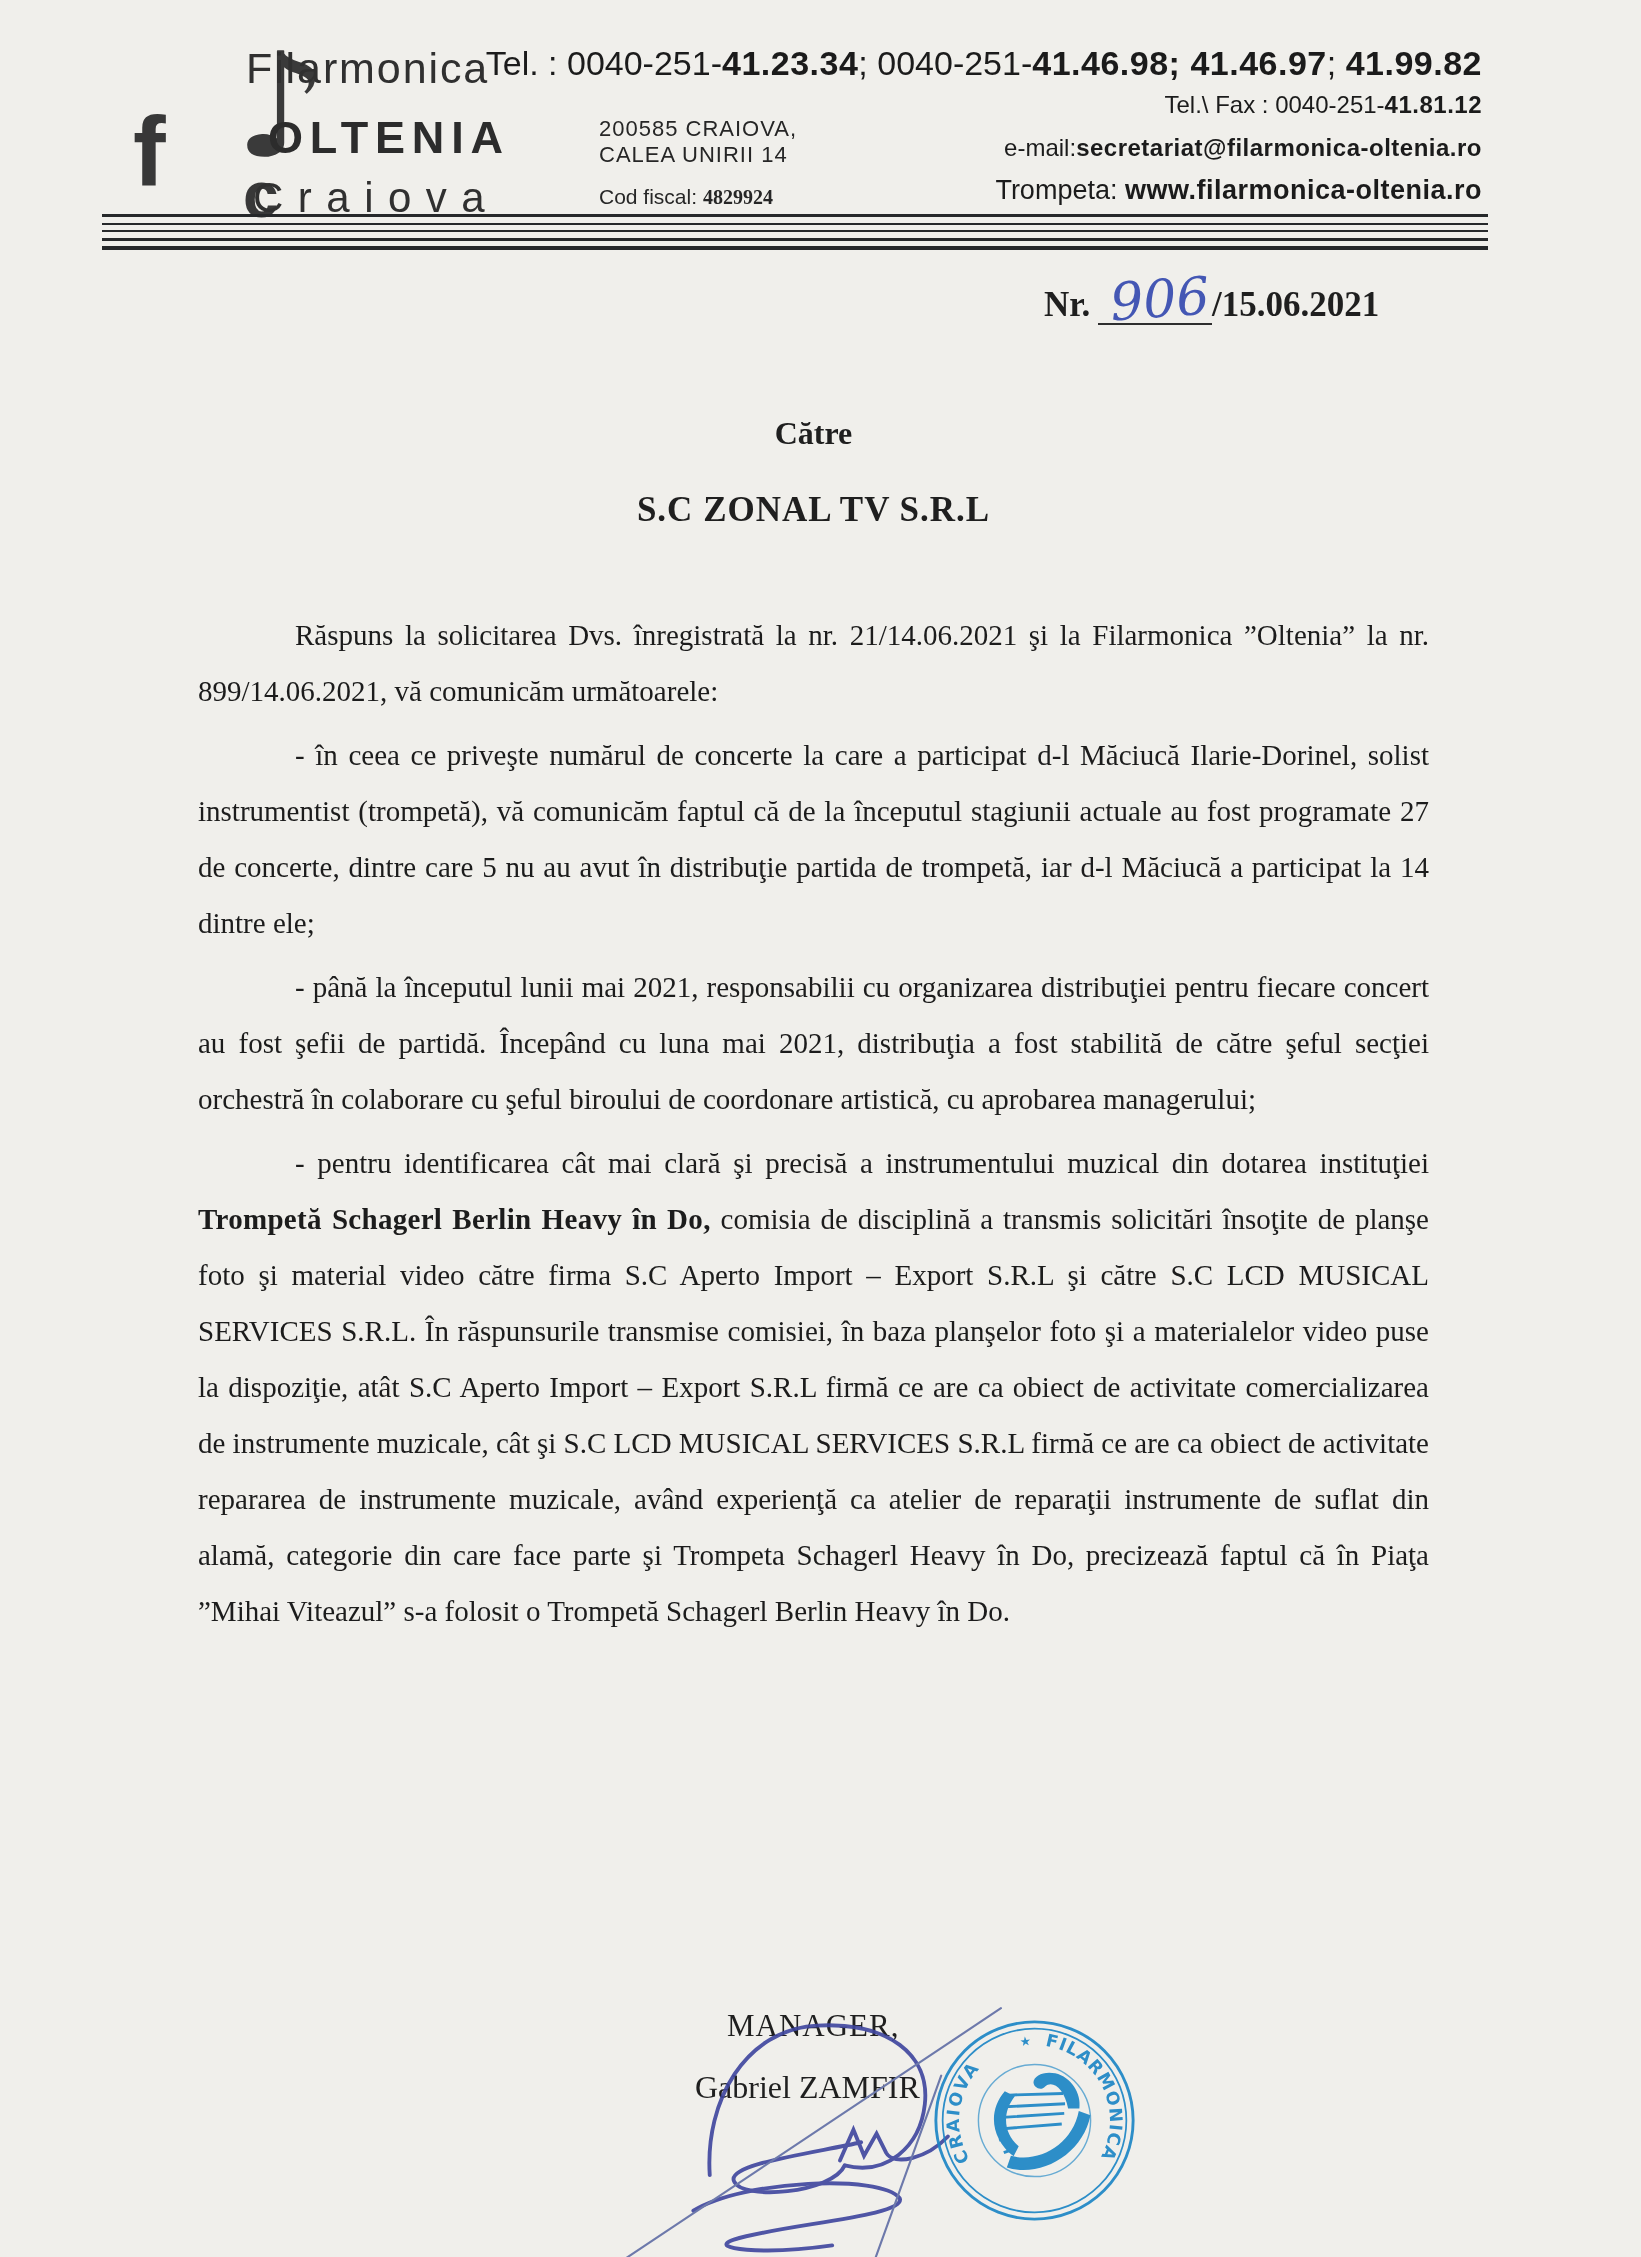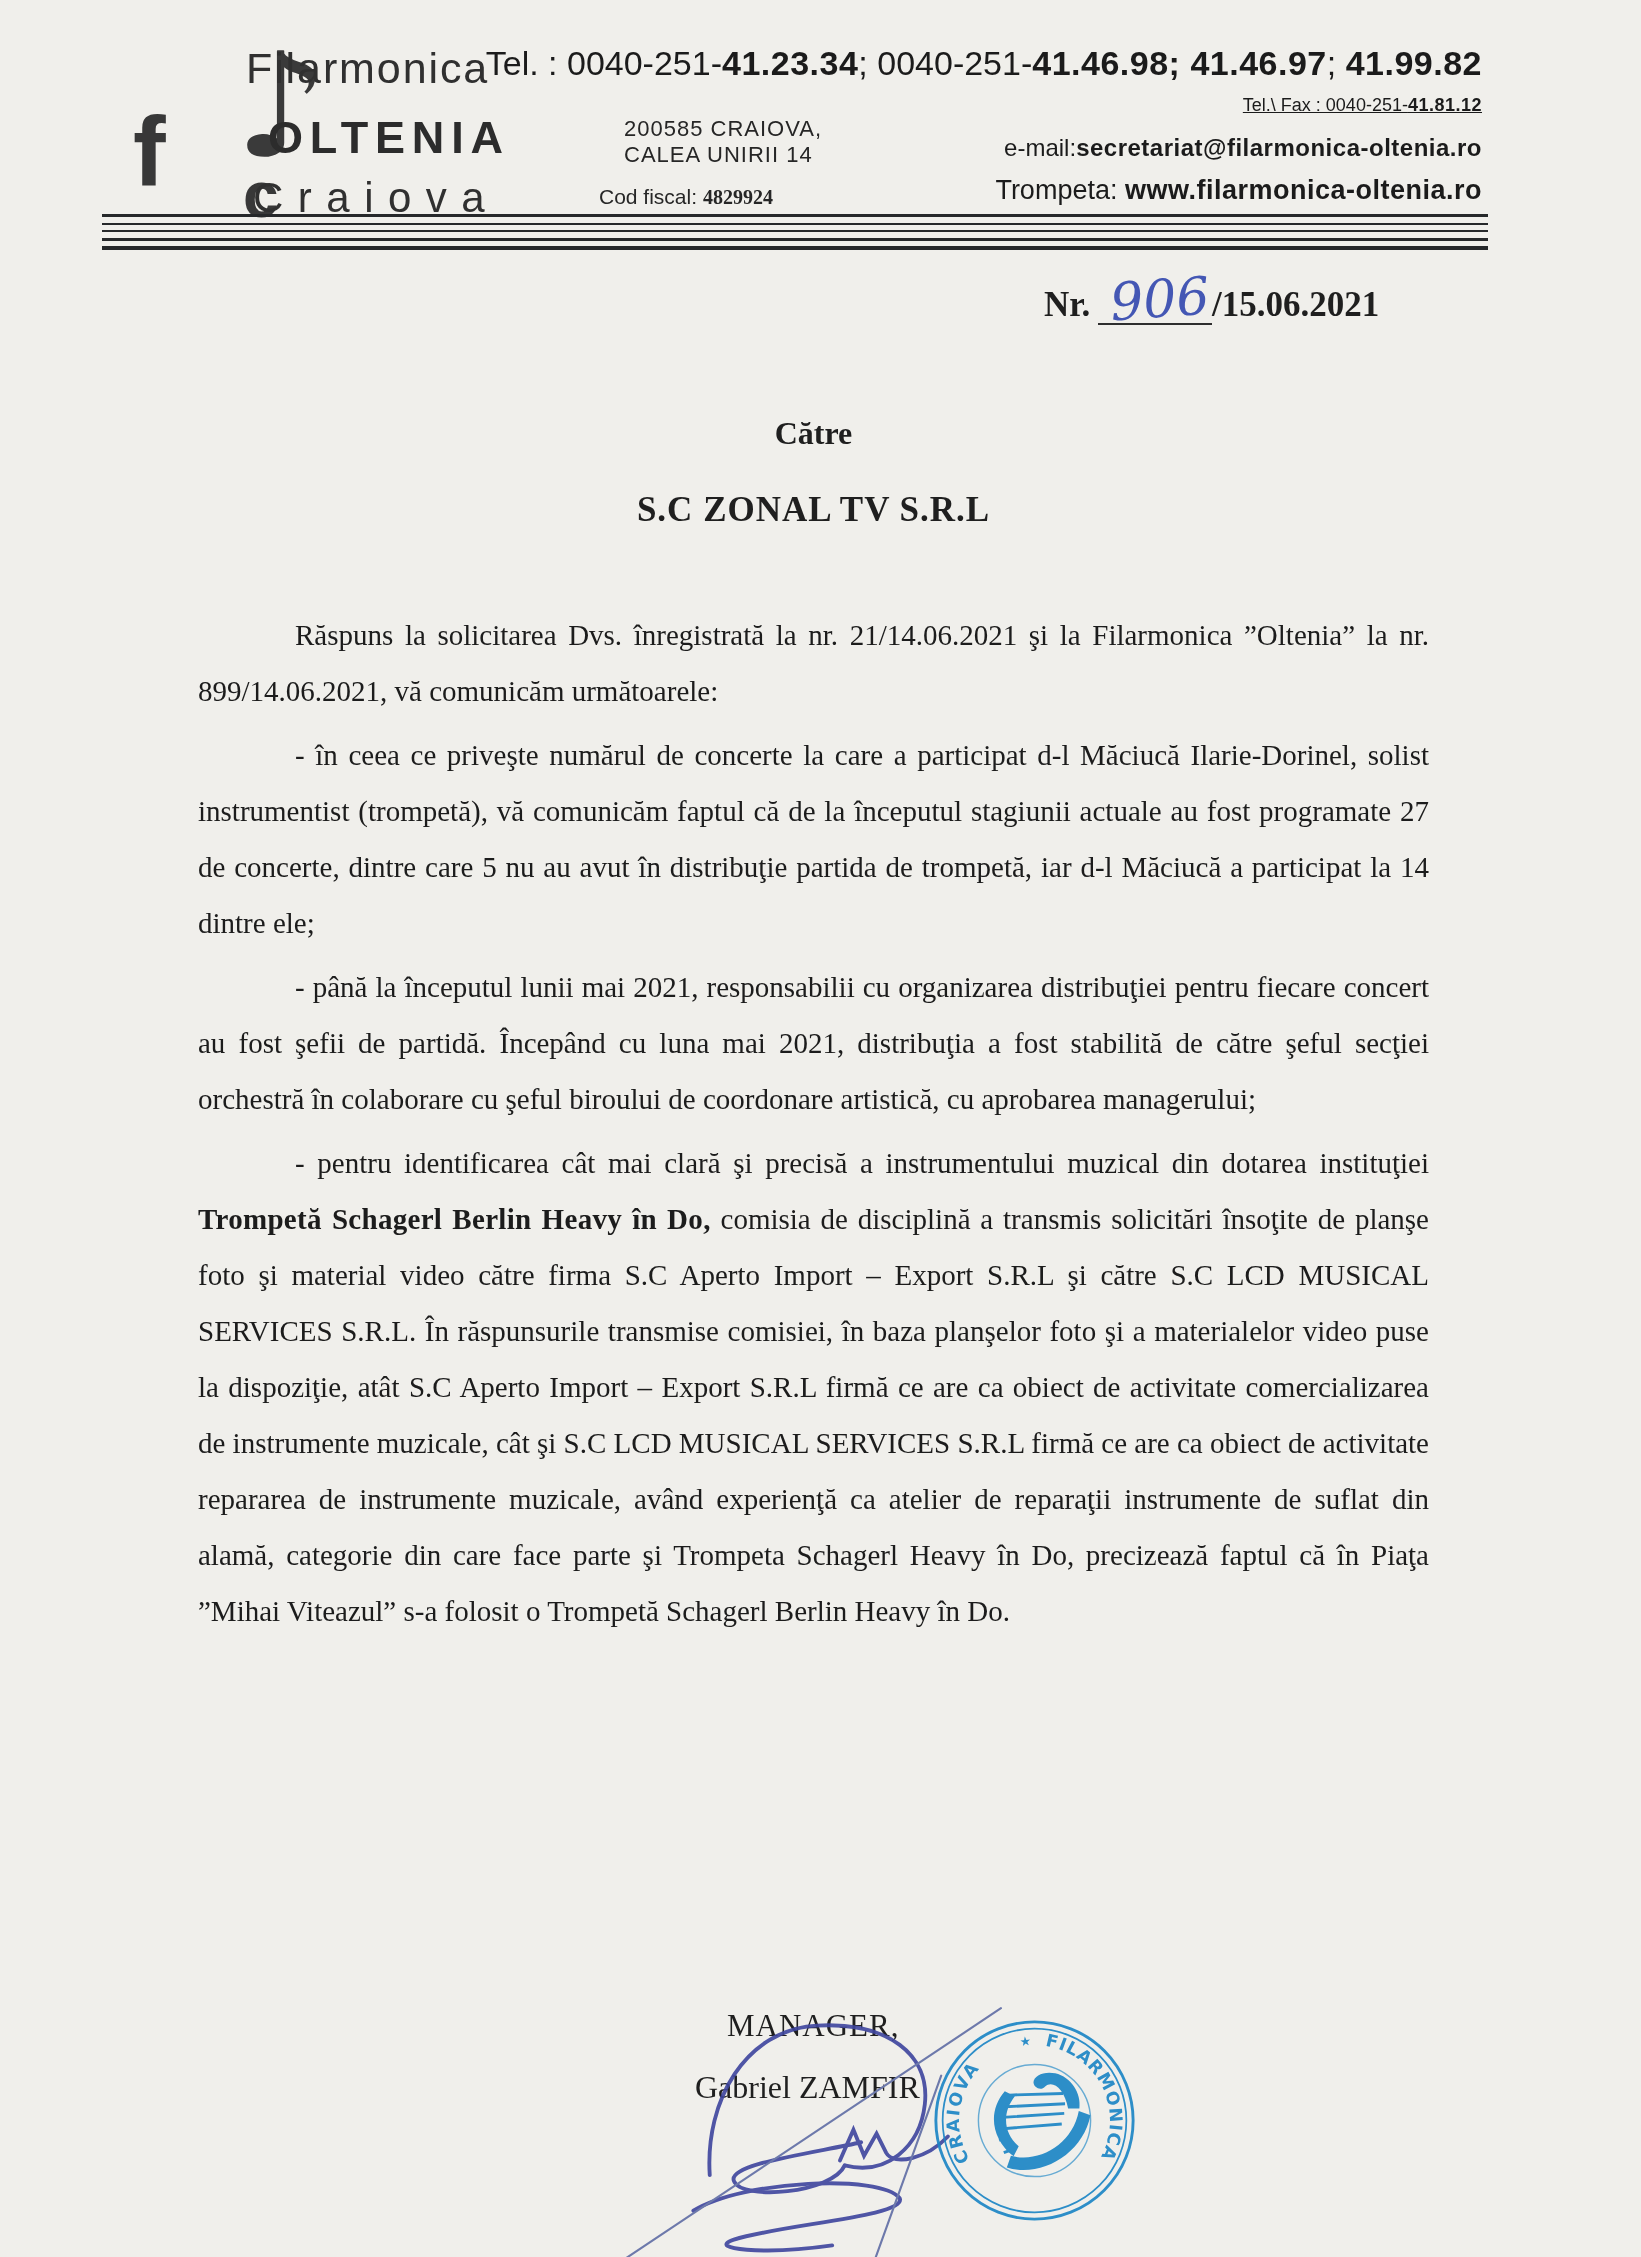--- a/index.html
+++ b/index.html
@@ -9,27 +9,27 @@
   .abs{position:absolute;}
 
   
   .logo-f{left:133px;top:95px;font:bold 98px "Liberation Sans",sans-serif;color:#383838;}
   .logo-note{left:235px;top:33px;font-size:145px;font-family:"DejaVu Sans",sans-serif;color:#3a3a3a;line-height:145px;}
   .logo-c{left:243px;top:158px;font:bold 64px "Liberation Sans",sans-serif;color:#383838;}
   .logo-top{left:246px;top:44px;font-size:43px;font-family:"Liberation Sans",sans-serif;letter-spacing:1.9px;color:#303030;}
   .logo-main{left:268px;top:112px;font:bold 45px "Liberation Sans",sans-serif;letter-spacing:6.8px;color:#2c2c2c;}
   .logo-city{left:253px;top:174px;font-size:42px;font-family:"Liberation Sans",sans-serif;letter-spacing:14.5px;color:#303030;}
 
-  .addr{left:624px;top:116px;font:22px/26px "Liberation Sans",sans-serif;color:#262626;letter-spacing:1px;}
+  .addr{left:599px;top:116px;font:22px/26px "Liberation Sans",sans-serif;color:#262626;letter-spacing:1px;}
   .fiscal{left:599px;top:185px;font:21px "Liberation Sans",sans-serif;color:#262626;}
   .fiscal b{font-size:20px;font-family:Liberation Serif, serif;}
 
   .contact{right:159px;top:42px;text-align:right;font-family:"Liberation Sans",sans-serif;color:#1b1b1b;}
   .contact .l1{font-size:34px;line-height:42px;}
-  .contact .l2{font-size:18px;line-height:42px;text-decoration:underline;}
+  .contact .l2{font-size:24px;line-height:42px;}
   .contact .l3{font-size:24px;line-height:43px;}
   .contact .l4{font-size:27px;line-height:43px;}
   .contact b{letter-spacing:0.5px;}
 
   .rules{left:102px;top:214px;width:1386px;}
   .rules div{background:#26282a;margin-bottom:5.8px;}
   .r1{height:2.9px;} .r2{height:1.9px;} .r3{height:1.9px;} .r4{height:2.9px;margin-bottom:4.8px !important;} .r5{height:3.9px;}
 
   
   .ref{left:1044px;top:285px;font:bold 35px "Liberation Serif",serif;white-space:nowrap;}

